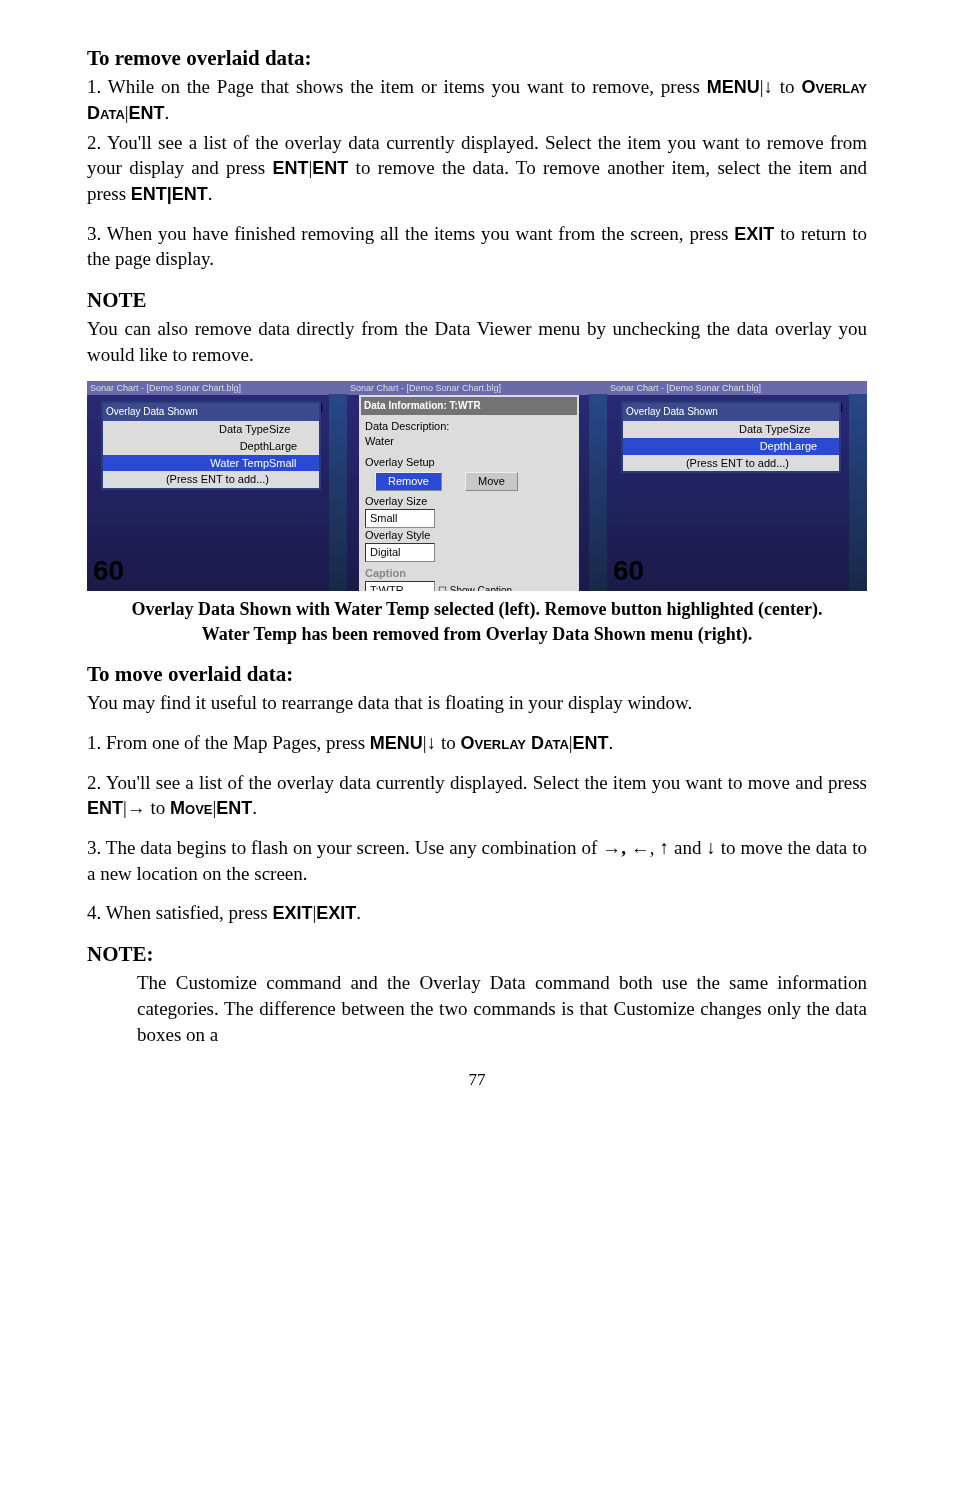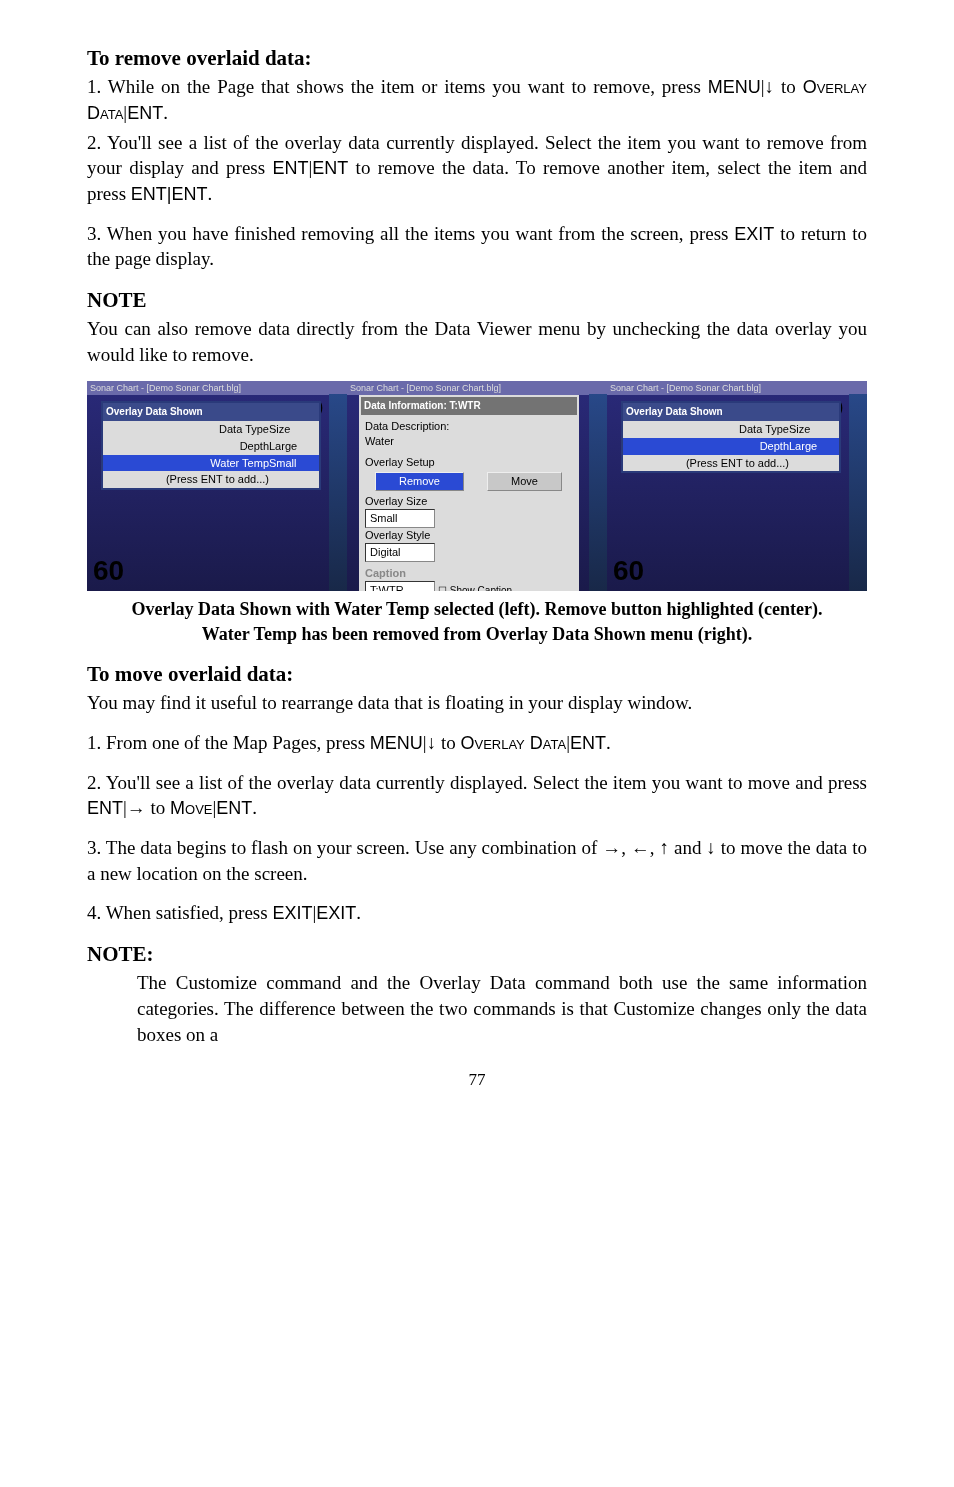--- a/index.html
+++ b/index.html
@@ -5,21 +5,21 @@
   body {
     font-family: Georgia, 'Times New Roman', serif;
     font-size: 19px;
     line-height: 1.35;
     color: #000;
     background: #fff;
     max-width: 780px;
     margin: 0 auto;
     padding: 30px 50px;
   }
-  .bold { font-weight: normal; }
+  .bold { font-weight: bold; }
   .smallcaps { font-variant: small-caps; }
   .sans { font-family: Arial, Helvetica, sans-serif; font-size: 18px; }
   .heading { font-weight: bold; font-size: 21px; margin-top: 14px; margin-bottom: 2px; }
   p { margin: 0 0 14px 0; text-align: justify; }
   .tight { margin: 0 0 4px 0; }
   .figrow { display: flex; margin: 8px 0 6px 0; }
   .panel {
     flex: 1;
     background: linear-gradient(#2a2a7a, #1a1a4a);
     height: 210px;
@@ -42,21 +42,21 @@
     left: 14px;
     right: 26px;
     background: #2a3a7a;
     padding: 2px;
   }
   .panel .listwin .listtitle {
     background: #3a4a8a;
     color: #fff;
     font-size: 10px;
     padding: 2px 3px;
-    font-weight: bold;
+    font-weight: normal;
   }
   .panel .listbody {
     background: #dcdcdc;
     padding: 0;
   }
   .panel .listbody .row {
     display: flex;
     padding: 1px 4px;
     font-size: 11px;
   }
@@ -102,21 +102,21 @@
     padding: 2px 3px;
     font-weight: bold;
   }
   .panel.center .dbody { padding: 4px; font-size: 11px; }
   .fakebtn {
     display: inline-block;
     background: #c8c8c8;
     border: 1px solid #888;
     border-top-color: #eee;
     border-left-color: #eee;
-    padding: 1px 23px;
+    padding: 1px 12px;
     font-size: 11px;
   }
   .fakebtn.sel { background: #2a4ad4; color: #fff; }
   .fakeinput {
     display: inline-block;
     background: #fff;
     border: 1px inset #888;
     padding: 1px 4px;
     font-size: 11px;
     width: 60px;

